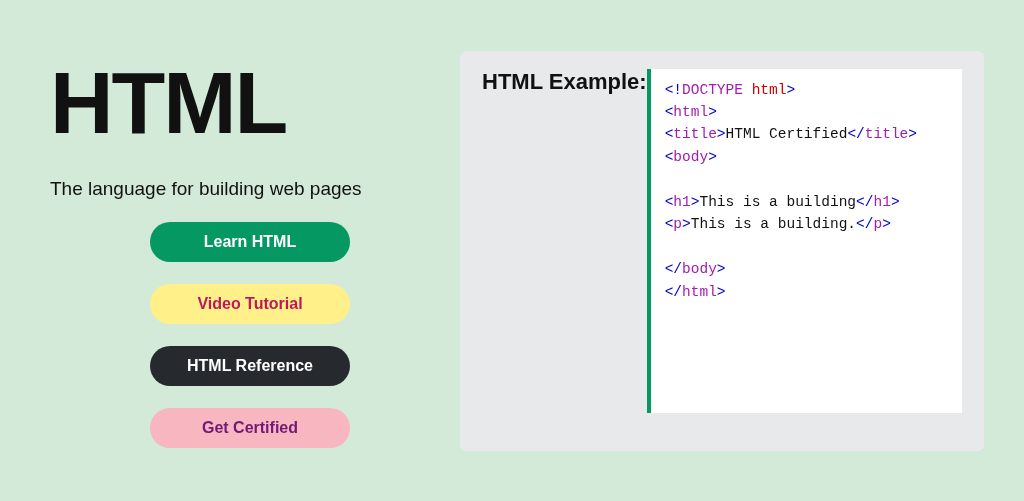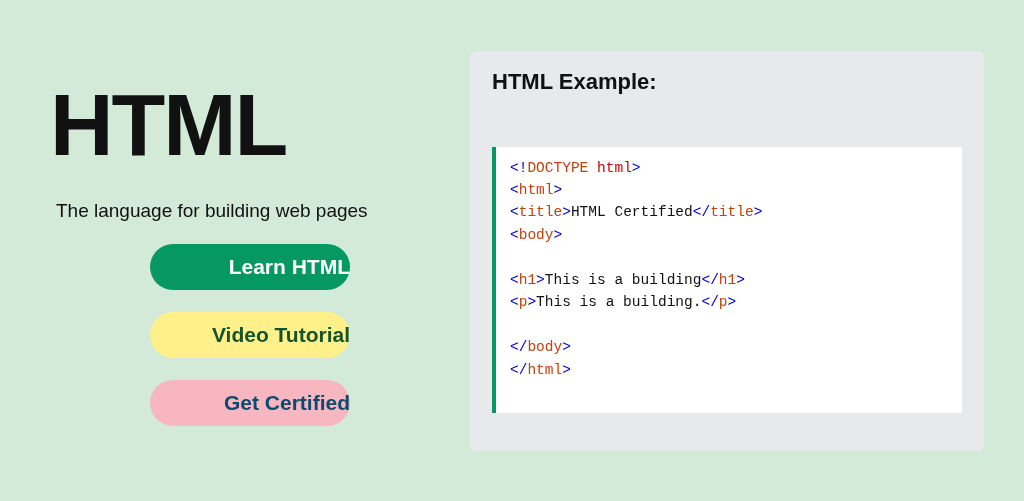--- a/index.html
+++ b/index.html
@@ -25,71 +25,67 @@
     color: #111;
     align-self: flex-start;
     margin-left: 10px;
     margin-bottom: 24px;
     font-family: "Segoe UI", Arial, sans-serif;
   }
   .subtitle {
     font-size: 19px;
     color: #111;
     align-self: flex-start;
-    margin-left: 16px;
+    margin-left: 10px;
     margin-bottom: 22px;
     font-weight: 500;
   }
   .btn {
     width: 200px;
     padding: 11px 0;
     border-radius: 24px;
     border: none;
-    font-size: 21px;
+    font-size: 16px;
     font-weight: 600;
     margin-bottom: 22px;
     cursor: pointer;
     font-family: inherit;
-    text-align: right;
   }
   .btn-green { background: #059862; color: #fff; }
-  .btn-yellow { background: #fff08a; color: #14532d; }
+  .btn-yellow { background: #fff08a; color: #be185d; }
   .btn-dark { background: #262a2e; color: #fff; }
-  .btn-pink { background: #f8b6c1; color: #0c4a6e; }
+  .btn-pink { background: #f8b6c1; color: #701a75; }
 
   .right {
     flex: 1;
     background: #e7e9eb;
     border-radius: 6px;
     padding: 18px 22px 22px 22px;
-    margin-left: 10px;
     min-height: 400px;
     display: flex;
-    flex-direction: column;
-    gap: 38px;
   }
   .example-title {
     font-size: 22px;
     font-weight: 700;
     color: #111;
     margin-bottom: 14px;
   }
   .code-box {
     background: #fff;
     border-left: 4px solid #059862;
     padding: 10px 14px;
     font-family: Consolas, "Courier New", monospace;
     font-size: 14.5px;
     line-height: 1.55;
     color: #111;
     white-space: pre;
     flex: 1;
     margin-bottom: 16px;
   }
-  .tag { color: #c2410c; }       
+  .tag { color: #a21caf; }       
   .brk { color: #0000cd; }       
   .attr { color: #c00; }
   .btn-try {
     background: #059862;
     color: #fff;
     border: none;
     border-radius: 24px;
     padding: 10px 26px;
     font-size: 16px;
     font-weight: 600;
@@ -99,20 +95,21 @@
   }
 </style>
 </head>
 <body>
 
 <div class="left">
   <h1>HTML</h1>
   <div class="subtitle">The language for building web pages</div>
   <button class="btn btn-green">Learn HTML</button>
   <button class="btn btn-yellow">Video Tutorial</button>
+  <button class="btn btn-dark">HTML Reference</button>
   <button class="btn btn-pink">Get Certified</button>
 </div>
 
 <div class="right">
   <div class="example-title">HTML Example:</div>
   <div class="code-box"><span class="brk">&lt;!</span><span class="tag">DOCTYPE</span><span class="attr"> html</span><span class="brk">&gt;</span>
 <span class="brk">&lt;</span><span class="tag">html</span><span class="brk">&gt;</span>
 <span class="brk">&lt;</span><span class="tag">title</span><span class="brk">&gt;</span><span>HTML Certified</span><span class="brk">&lt;/</span><span class="tag">title</span><span class="brk">&gt;</span>
 <span class="brk">&lt;</span><span class="tag">body</span><span class="brk">&gt;</span>
 

